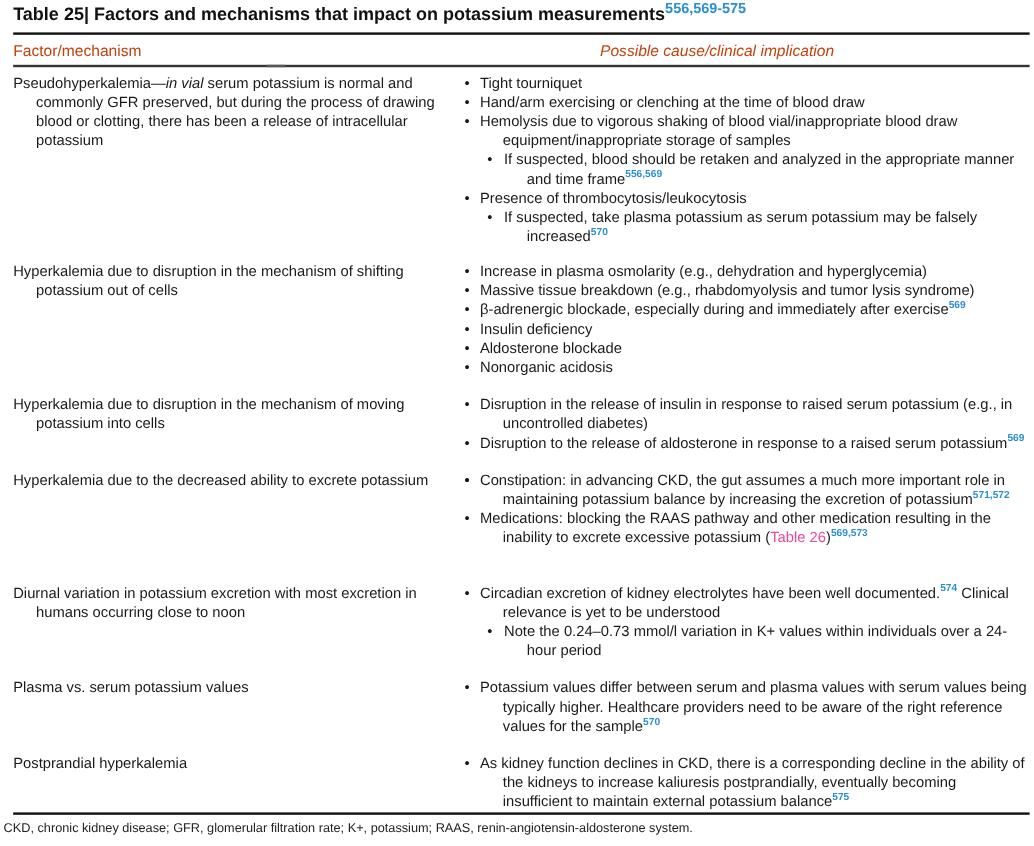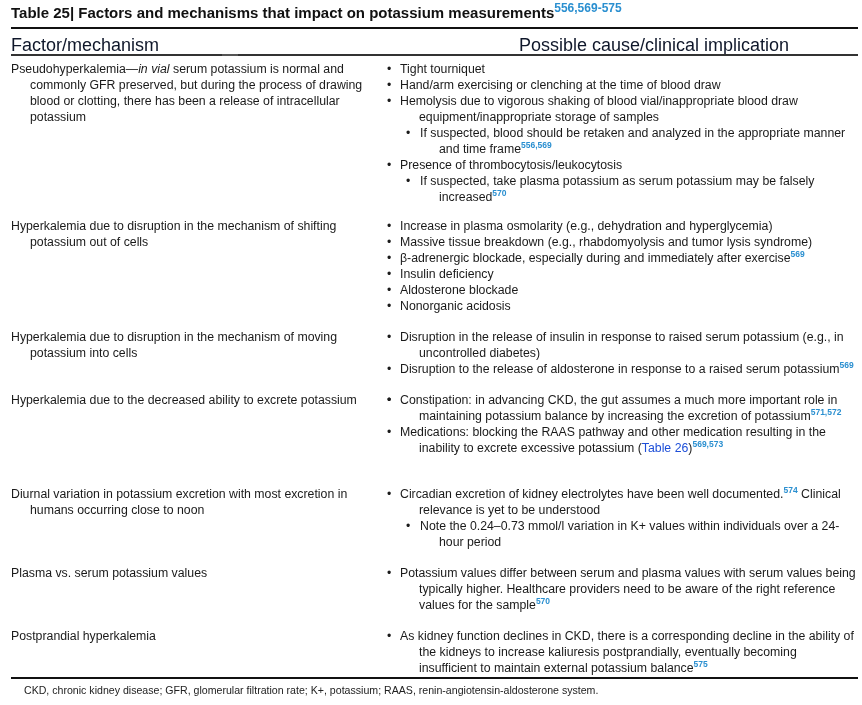--- a/index.html
+++ b/index.html
@@ -14,44 +14,44 @@
     position: absolute; left: 11px; top: 4px;
     font-weight: bold; font-size: 15px; letter-spacing: 0;
     white-space: nowrap; color: #111;
   }
   .title sup, sup.ref {
     color: #2a8fd0; font-size: 8.5px; font-weight: bold;
     vertical-align: super; line-height: 0;
   }
   .title sup { font-weight: bold; font-size: 12px; }
   .rule-top { position: absolute; left: 11px; right: 4px; top: 27px; height: 2px; background: #111; }
-  .hdr { position: absolute; top: 35px; font-size: 18px; color: #0f172a; }
+  .hdr { position: absolute; top: 35px; font-size: 13px; color: #c2410c; }
   .hdr-left { left: 11px; }
-  .hdr-right { left: 519px; }
+  .hdr-right { left: 500px; font-style: italic; }
   .rule-hdr { position: absolute; left: 11px; right: 4px; top: 54px; height: 1.5px; background: #333; }
   .rule-hdr-mark { position: absolute; left: 222px; top: 54px; width: 16px; height: 2px; background: #555; }
 
   .row { position: absolute; left: 11px; right: 4px; }
   .factor {
     position: absolute; left: 0; width: 350px;
     line-height: 16px; padding-left: 19px; text-indent: -19px;
   }
   .causes {
     position: absolute; left: 375px; width: 470px;
     margin: 0; padding: 0; list-style: none;
   }
   .causes li { position: relative; line-height: 16px; padding-left: 33px; text-indent: -19px; }
   .causes li .bul { position: absolute; left: 1px; text-indent: 0; }
   .sub { margin: 0; padding: 0; list-style: none; }
   .sub li { padding-left: 53px; text-indent: -19px; margin-left: -33px; position: relative; }
   .sub li .bul { left: 20px; }
-  .link { color: #1d4ed8; }
+  .link { color: #ec4899; }
 
   .rule-bottom { position: absolute; left: 11px; right: 4px; top: 677px; height: 2px; background: #111; }
-  .footnote { position: absolute; left: 24px; top: 684px; font-size: 10.6px; color: #222; white-space: nowrap; }
+  .footnote { position: absolute; left: 3px; top: 684px; font-size: 10.6px; color: #222; white-space: nowrap; }
 </style>
 </head>
 <body>
 
 <div class="wrap">
   <div class="title"><span>Table 25| Factors and mechanisms that impact on potassium measurements</span><sup>556,569-575</sup></div>
   <div class="rule-top"></div>
   <div class="hdr hdr-left">Factor/mechanism</div>
   <div class="hdr hdr-right">Possible cause/clinical implication</div>
   <div class="rule-hdr"></div>

